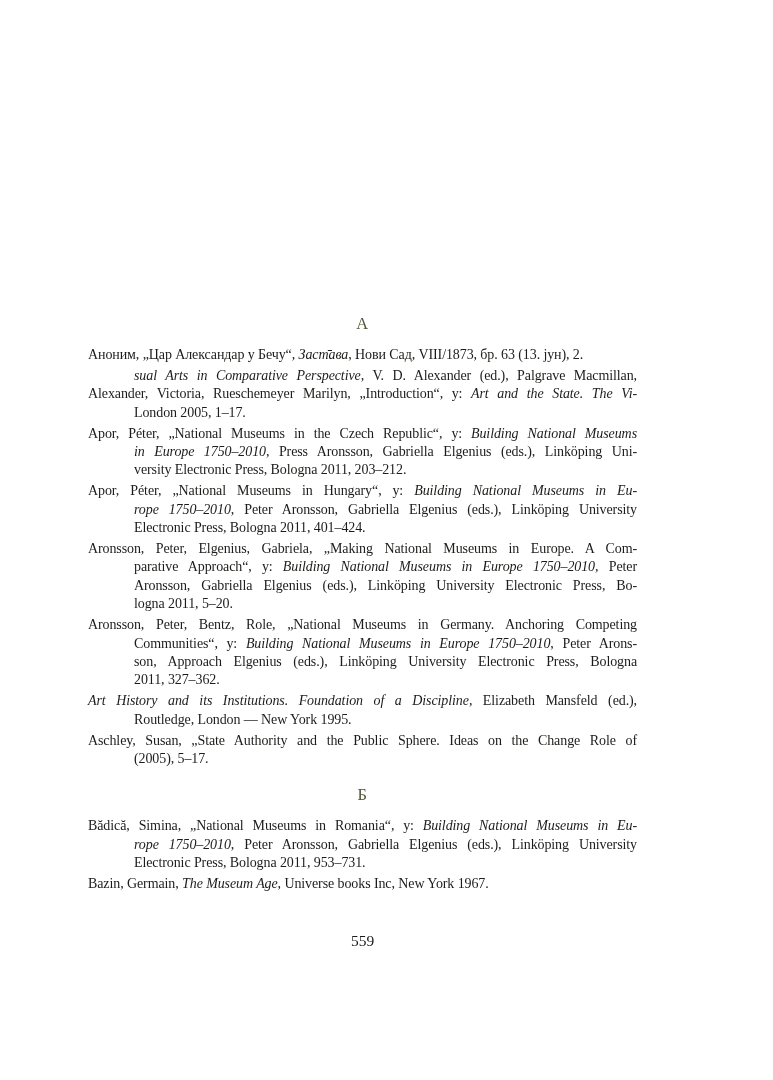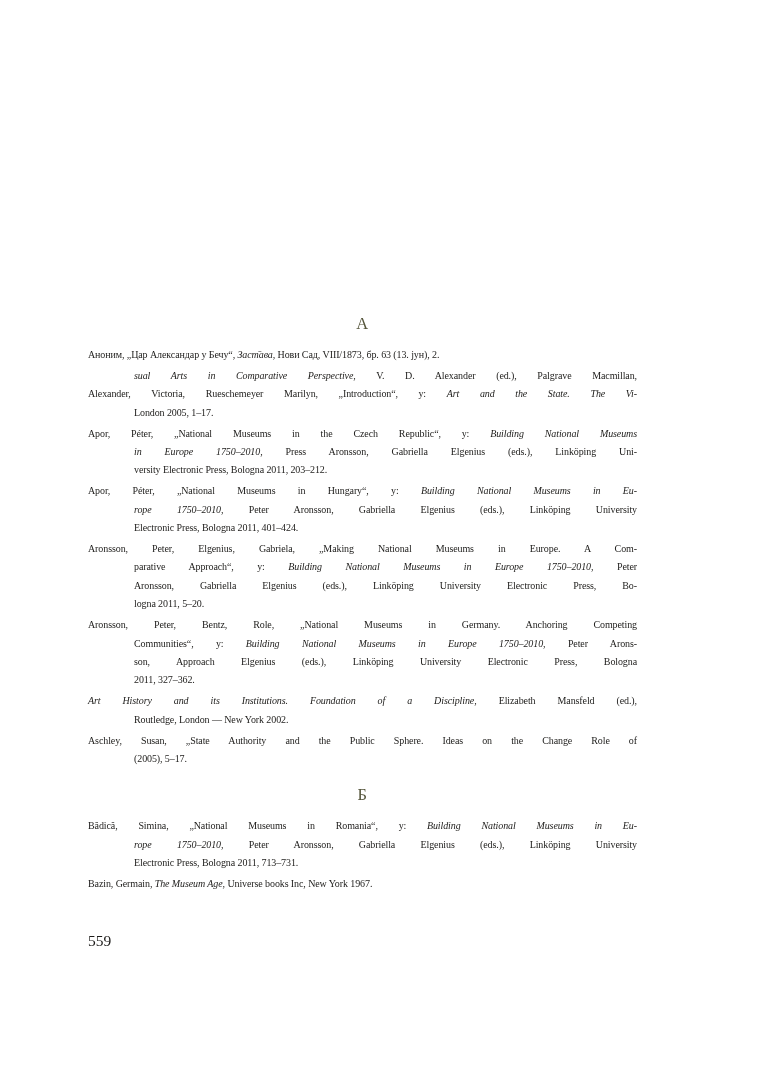--- a/index.html
+++ b/index.html
@@ -33,37 +33,37 @@
     font-weight: normal;
     text-align: center;
     letter-spacing: 0.5px;
     color: var(--heading-color, #56563c);
   }
   section + section .section-heading {
     margin-top: 17px;
   }
   .entry {
     margin: 0 0 2.5px 0;
-    font-size: 10px;
+    font-size: 14px;
     line-height: 18.4px;
     letter-spacing: -0.1px;
   }
   .line { display: block; }
   .line.cont { padding-left: 46px; }
   .line.just {
     text-align: justify;
     text-align-last: justify;
   }
   .line .it { font-style: italic; }
   .page-number {
     position: absolute;
     left: 88px;
     top: 931px;
     width: 549px;
-    text-align: left;
+    text-align: center;
     font-size: 15.5px;
     line-height: 19px;
     color: var(--text-color, #1d1c1a);
   }
 </style>
 </head>
 <body>
 
 <div class="page">
   <div class="content" id="bibliography">
@@ -94,33 +94,33 @@
           <span class="line cont"><span>logna 2011, 5–20.</span></span>
         </p>
         <p class="entry">
           <span class="line just"><span>Aronsson, Peter, Bentz, Role, „National Museums in Germany. Anchoring Competing</span></span>
           <span class="line cont just"><span>Communities“, у: </span><span class="it">Building National Museums in Europe 1750–2010</span><span>, Peter Arons-</span></span>
           <span class="line cont just"><span>son, Approach Elgenius (eds.), Linköping University Electronic Press, Bologna</span></span>
           <span class="line cont"><span>2011, 327–362.</span></span>
         </p>
         <p class="entry">
           <span class="line just"><span class="it">Art History and its Institutions. Foundation of a Discipline</span><span>, Elizabeth Mansfeld (ed.),</span></span>
-          <span class="line cont"><span>Routledge, London — New York 2002.</span></span>
+          <span class="line cont"><span>Routledge, London — New York 1995.</span></span>
         </p>
         <p class="entry">
           <span class="line just"><span>Aschley, Susan, „State Authority and the Public Sphere. Ideas on the Change Role of</span></span>
           <span class="line cont"><span>(2005), 5–17.</span></span>
         </p>
       </section>
       <section>
         <h2 class="section-heading">Б</h2>
         <p class="entry">
           <span class="line just"><span>Bădică, Simina, „National Museums in Romania“, у: </span><span class="it">Building National Museums in Eu-</span></span>
           <span class="line cont just"><span class="it">rope 1750–2010</span><span>, Peter Aronsson, Gabriella Elgenius (eds.), Linköping University</span></span>
-          <span class="line cont"><span>Electronic Press, Bologna 2011, 713–731.</span></span>
+          <span class="line cont"><span>Electronic Press, Bologna 2011, 953–731.</span></span>
         </p>
         <p class="entry">
           <span class="line"><span>Bazin, Germain, </span><span class="it">The Museum Age</span><span>, Universe books Inc, New York 1967.</span></span>
         </p>
       </section>
     </div>
   <div class="page-number">559</div>
 </div>
 
 </body></html>

